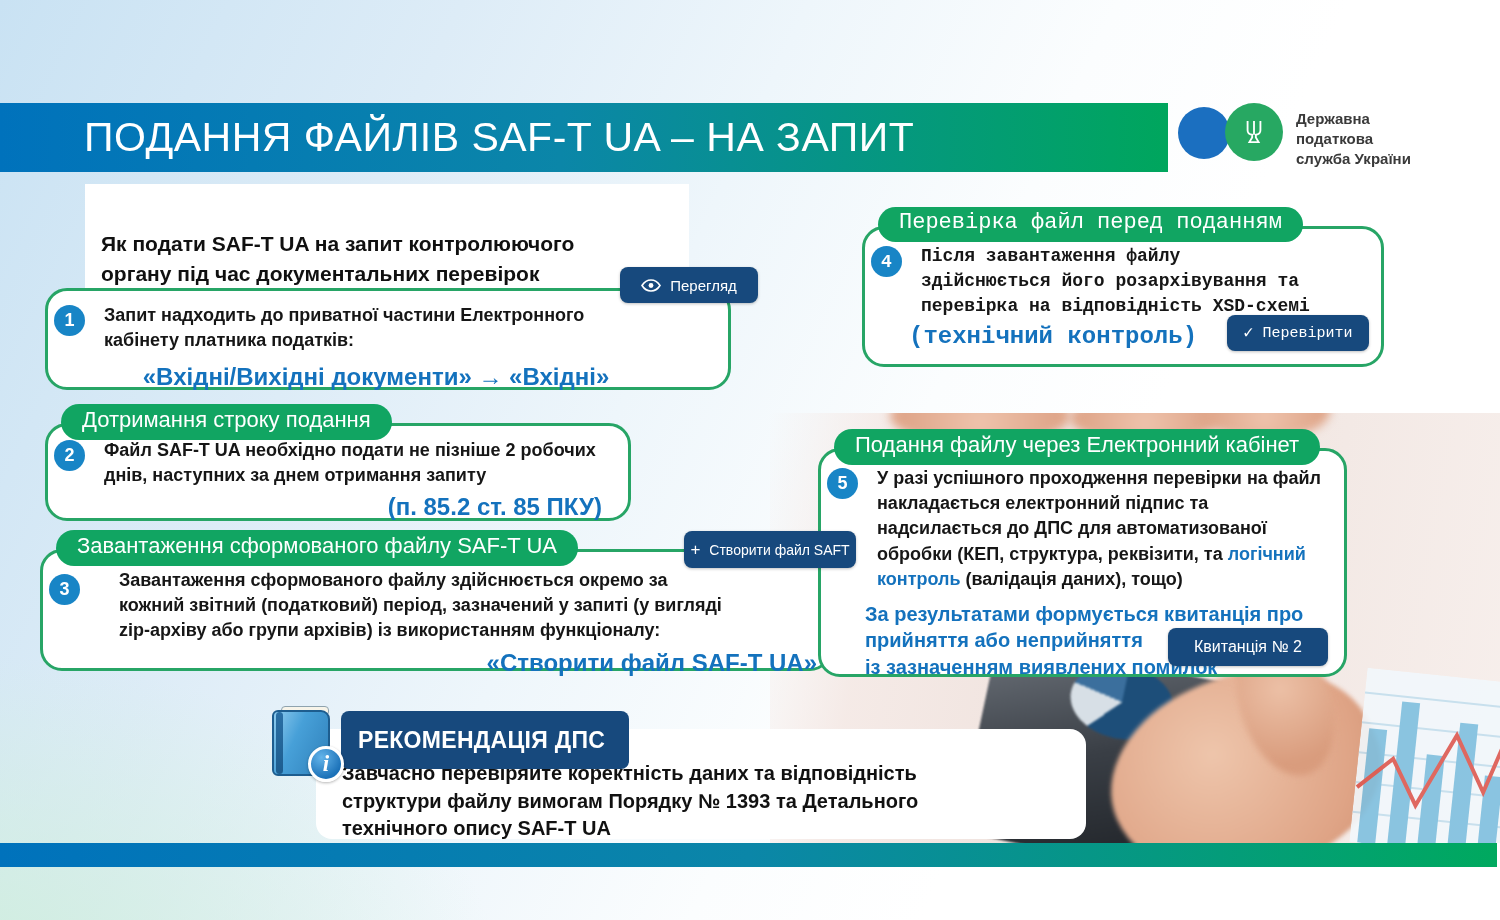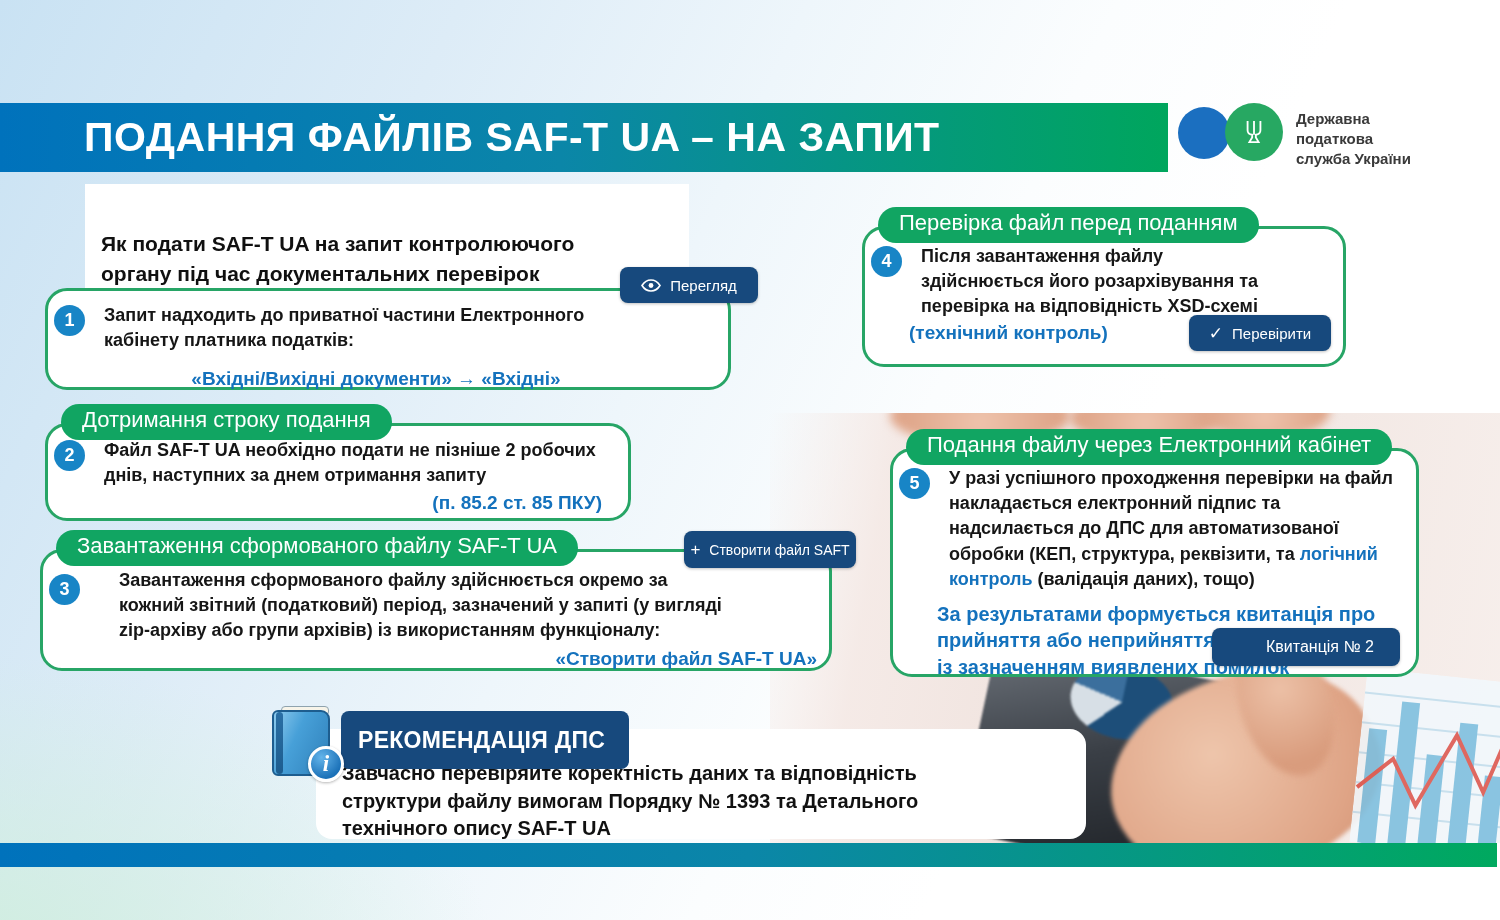--- a/index.html
+++ b/index.html
@@ -21,61 +21,61 @@
     background:conic-gradient(#1d4e79 0 62%,#d7dfe6 62% 78%,#3b6f9d 78% 100%);transform:rotate(12deg);filter:blur(1px);}
   .ph-hand{position:absolute;left:340px;top:262px;width:270px;height:200px;border-radius:46% 54% 42% 58%;
     background:radial-gradient(circle at 42% 34%,#eec5ab,#dfa486 68%,#cf8f70);transform:rotate(-24deg);filter:blur(2px);}
   .ph-thumb{position:absolute;left:470px;top:215px;width:90px;height:150px;border-radius:50%;
     background:radial-gradient(circle at 50% 40%,#ecc0a6,#d99c7d 75%);transform:rotate(-18deg);filter:blur(3px);}
   .ph-chart{position:absolute;left:588px;top:262px;transform:rotate(6deg);opacity:.9;}
   
   .header-bar{position:absolute;left:0;top:103px;width:1168px;height:69px;z-index:2;
     background:linear-gradient(90deg,#0072bc 0%,#0b86a8 48%,#00a65d 100%);
     display:flex;align-items:center;padding-left:84px;box-sizing:border-box;}
-  .header-title{color:#fff;font-size:41px;font-weight:700;letter-spacing:.5px;white-space:nowrap;}
+  .header-title{color:#fff;font-size:41px;font-weight:400;letter-spacing:.5px;white-space:nowrap;}
   .logo{position:absolute;left:1178px;top:100px;z-index:2;}
   .logo-circle{position:absolute;border-radius:50%;}
   .logo-blue{left:0;top:7px;width:52px;height:52px;background:#1b6fc0;}
   .logo-green{left:47px;top:3px;width:58px;height:58px;background:#27a862;display:flex;align-items:center;justify-content:center;}
   .logo-text{position:absolute;left:118px;top:9px;font-size:15px;font-weight:700;color:#3a3a3a;line-height:1.32;white-space:nowrap;}
   
   .intro{position:absolute;left:85px;top:184px;width:604px;z-index:2;background:#fff;padding:15px 16px;box-sizing:border-box;
     font-size:21px;line-height:1.42;font-weight:700;color:#101010;white-space:pre-line;}
   
   .card{position:absolute;background:#fff;border:3px solid #27a566;border-radius:22px;z-index:2;box-sizing:border-box;}
   .card1{left:45px;top:288px;width:686px;height:102px;}
   .card2{left:45px;top:423px;width:586px;height:98px;}
   .card3{left:40px;top:549px;width:792px;height:122px;}
-  .card4{left:862px;top:226px;width:484px;height:141px;}
-  .card5{left:890px;top:448px;width:529px;height:229px;}
+  .card4{left:862px;top:226px;width:522px;height:141px;font-family:Liberation Mono, monospace;}
+  .card5{left:818px;top:448px;width:529px;height:229px;}
   .pill{position:absolute;top:-22px;left:13px;background:#11a562;color:#fff;font-size:22px;font-weight:500;
     padding:3px 21px 7px;border-radius:20px;white-space:nowrap;z-index:3;}
   .badge{position:absolute;left:6px;top:14px;width:31px;height:31px;border-radius:50%;background:#1885c6;color:#fff;
     font-weight:700;font-size:18px;display:flex;align-items:center;justify-content:center;z-index:3;}
   .card3 .badge{top:22px;}
   .card4 .badge{top:17px;}
   .card5 .badge{top:17px;}
   .card-text{padding:12px 14px 0 56px;font-size:18px;line-height:1.40;font-weight:700;color:#161616;white-space:pre-line;}
   .card3 .card-text{padding-top:16px;margin-left:20px;}
   .card4 .card-text{padding-top:15px;}
   .card5 .card-text{padding-top:15px;white-space:normal;padding-right:10px;}
   .accent{color:#1472bd;}
-  .accent-line{font-size:19px;line-height:1.4;font-weight:700;color:#1472bd;}
-  .acc-center{text-align:center;padding-right:24px;margin-top:13px;}
+  .accent-line{font-size:24px;line-height:1.4;font-weight:700;color:#1472bd;}
+  .acc-center{text-align:center;padding-right:24px;margin-top:7px;}
   .acc-right{text-align:right;padding-right:26px;margin-top:2px;}
   .card3 .acc-right{padding-right:12px;}
   .acc-left{padding-left:44px;margin-top:0;}
   .note{margin:9px 12px 0 44px;font-size:20px;line-height:1.32;font-weight:700;color:#1472bd;white-space:pre-line;max-width:480px;}
   
   .nav-btn{position:absolute;background:#17497d;color:#fff;border-radius:8px;display:flex;align-items:center;
     justify-content:center;gap:9px;font-weight:500;z-index:5;box-shadow:0 1px 3px rgba(0,0,0,.25);cursor:pointer;}
   .btn-view{left:620px;top:267px;width:138px;height:36px;font-size:15px;}
   .btn-create{left:684px;top:531px;width:172px;height:37px;font-size:14px;}
   .btn-check{right:12px;bottom:13px;width:142px;height:36px;font-size:15px;}
-  .btn-receipt{right:16px;bottom:8px;width:160px;height:38px;font-size:16px;padding-left:28px;}
+  .btn-receipt{right:16px;bottom:8px;width:160px;height:38px;font-size:16px;}
   .btn-glyph{font-size:17px;font-weight:400;line-height:1;}
   
   .rec-box{position:absolute;left:316px;top:729px;width:770px;height:110px;background:#fff;border-radius:16px;z-index:3;box-sizing:border-box;}
   .rec-text{padding:31px 12px 0 26px;font-size:20px;line-height:1.38;font-weight:700;color:#111;white-space:pre-line;}
   .rec-header{position:absolute;left:341px;top:711px;height:58px;background:#17497d;border-radius:8px;color:#fff;
     font-size:23px;font-weight:700;display:flex;align-items:center;padding:0 24px 0 17px;z-index:4;letter-spacing:.3px;}
   .book{position:absolute;left:272px;top:704px;width:62px;height:74px;z-index:5;}
   .book-body{position:absolute;left:0;top:6px;width:58px;height:66px;border-radius:6px 9px 9px 6px;
     background:linear-gradient(115deg,#8ecbee 0%,#47a0d8 40%,#2f80ba 100%);border:2px solid #1d5d8f;box-sizing:border-box;}
   .book-spine{position:absolute;left:4px;top:8px;width:7px;height:62px;background:linear-gradient(180deg,#2a6fa5,#1d5d8f);border-radius:4px;}

